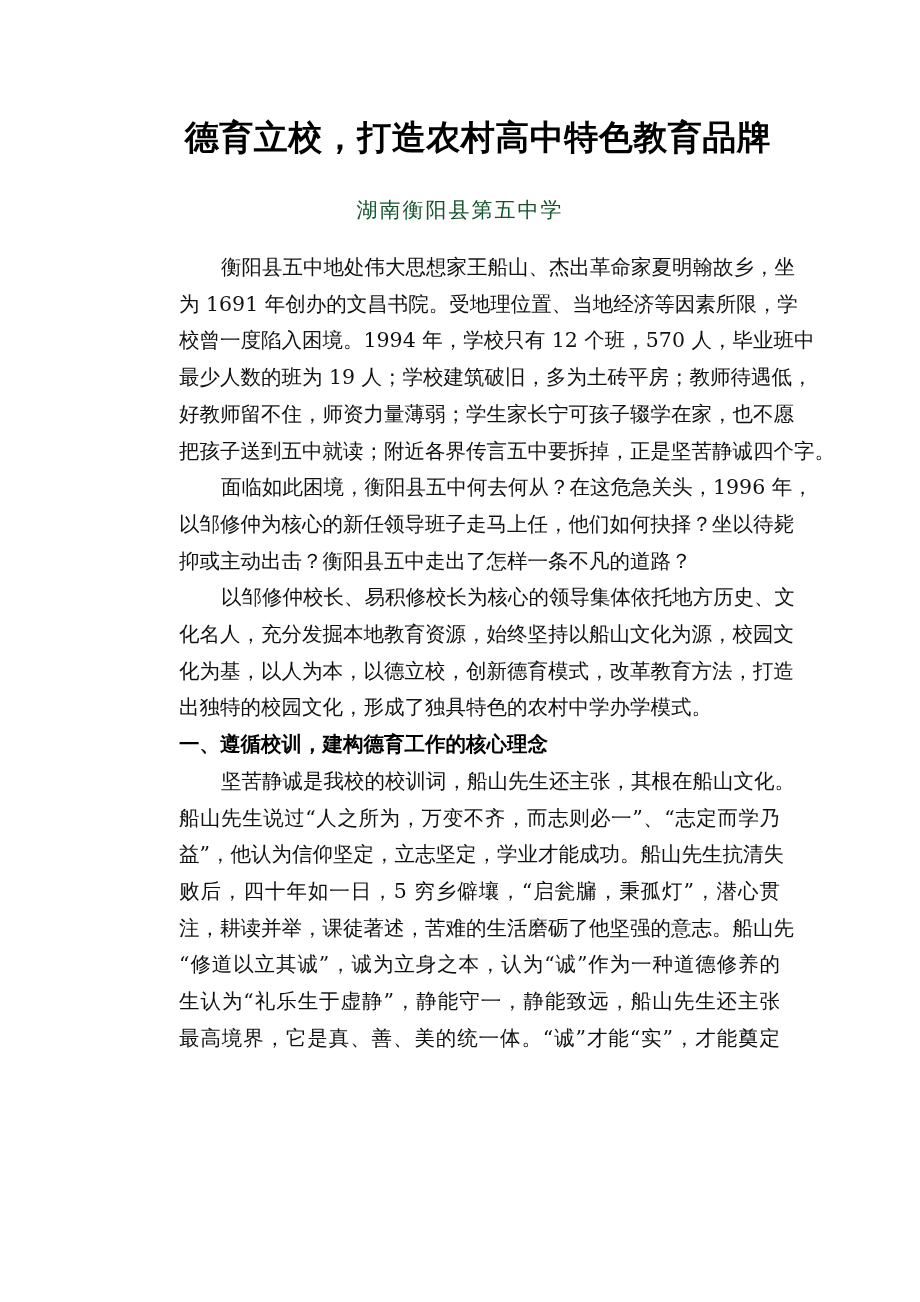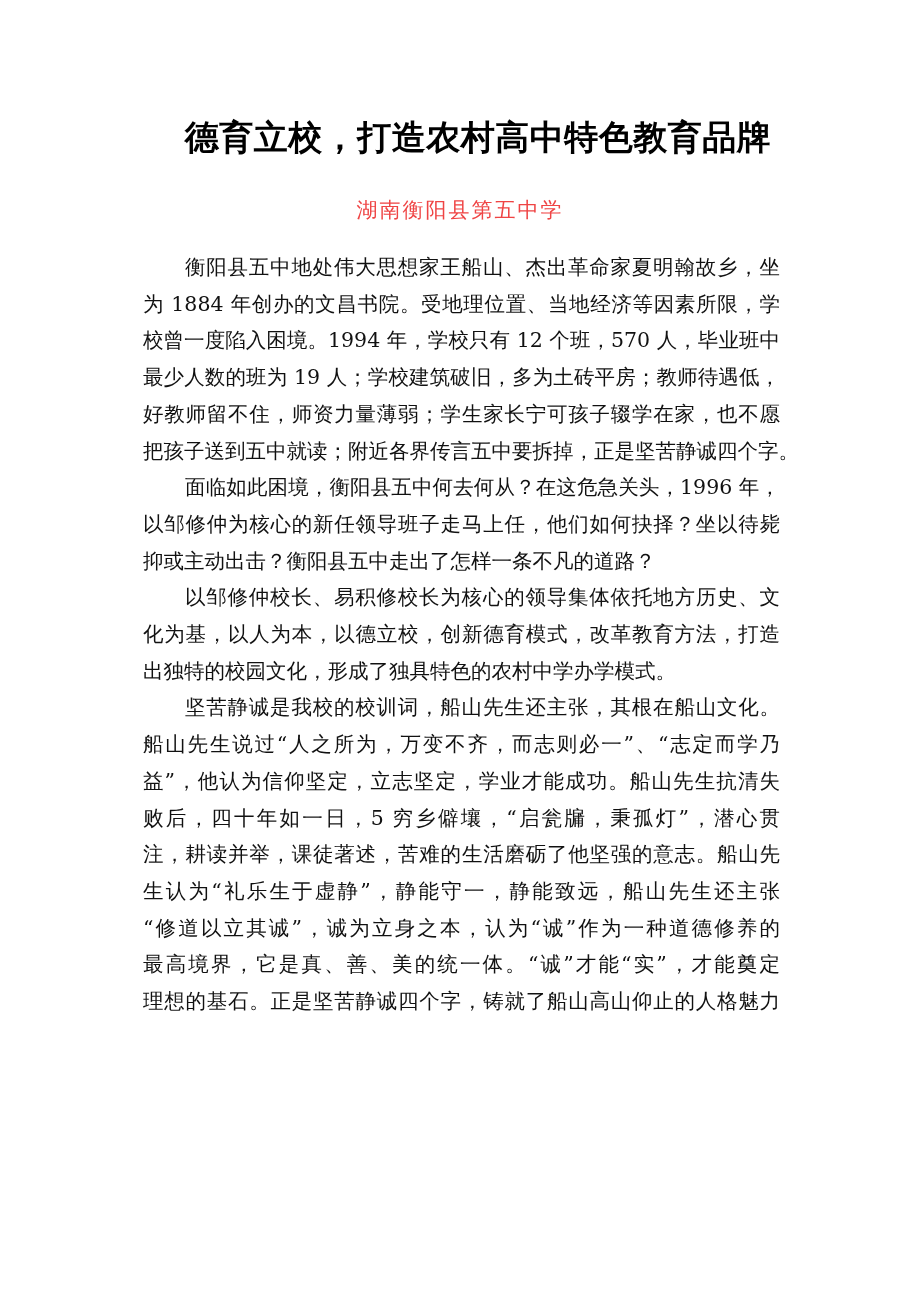--- a/index.html
+++ b/index.html
@@ -35,21 +35,21 @@
     padding-left: 36px;
   }
   .subtitle {
     position: absolute;
     left: 0; right: 0;
     top: 195px;
     text-align: center;
     font-size: 21px;
     line-height: 30px;
     letter-spacing: 2px;
-    color: #ef4444;
+    color: #14532d;
   }
   .body {
     position: absolute;
     left: 143px;
     top: 249px;
     width: 637px;
     font-size: 20.5px;
     line-height: 36.7px;
     color: #111111;
   }
@@ -60,69 +60,73 @@
     font-weight: bold;
     font-size: 20.5px;
     line-height: 36.7px;
     color: #000000;
   }
   .line {
     display: block;
     white-space: nowrap;
     text-align: justify;
     text-align-last: justify;
+    margin-left: 36px;
   }
   .line.last {
     text-align-last: left;
     font-family: Liberation Serif, serif;
   }
   .line.indent {
     padding-left: 42px;
   }
 </style>
 </head>
 <body>
 
 <div class="page">
   <div class="title">德育立校，打造农村高中特色教育品牌</div>
   <div class="subtitle">湖南衡阳县第五中学</div>
 
   <div class="body">
 
     <div class="para-block">
       <span class="line indent">衡阳县五中地处伟大思想家王船山、杰出革命家夏明翰故乡，坐</span>
-      <span class="line">为 1884 年创办的文昌书院。受地理位置、当地经济等因素所限，学</span>
+      <span class="line">为 1691 年创办的文昌书院。受地理位置、当地经济等因素所限，学</span>
       <span class="line">校曾一度陷入困境。1994 年，学校只有 12 个班，570 人，毕业班中</span>
       <span class="line">最少人数的班为 19 人；学校建筑破旧，多为土砖平房；教师待遇低，</span>
       <span class="line">好教师留不住，师资力量薄弱；学生家长宁可孩子辍学在家，也不愿</span>
       <span class="line">把孩子送到五中就读；附近各界传言五中要拆掉，正是坚苦静诚四个字。</span>
     </div>
 
     <div class="para-block">
       <span class="line indent">面临如此困境，衡阳县五中何去何从？在这危急关头，1996 年，</span>
       <span class="line">以邹修仲为核心的新任领导班子走马上任，他们如何抉择？坐以待毙</span>
       <span class="line last">抑或主动出击？衡阳县五中走出了怎样一条不凡的道路？</span>
     </div>
 
     <div class="para-block">
       <span class="line indent">以邹修仲校长、易积修校长为核心的领导集体依托地方历史、文</span>
+      <span class="line">化名人，充分发掘本地教育资源，始终坚持以船山文化为源，校园文</span>
       <span class="line">化为基，以人为本，以德立校，创新德育模式，改革教育方法，打造</span>
       <span class="line last">出独特的校园文化，形成了独具特色的农村中学办学模式。</span>
     </div>
 
+    <div class="heading">
+      <span class="line last" style="padding-left:0;">一、遵循校训，建构德育工作的核心理念</span>
+    </div>
 
     <div class="para-block">
       <span class="line indent">坚苦静诚是我校的校训词，船山先生还主张，其根在船山文化。</span>
       <span class="line">船山先生说过“人之所为，万变不齐，而志则必一”、“志定而学乃</span>
       <span class="line">益”，他认为信仰坚定，立志坚定，学业才能成功。船山先生抗清失</span>
       <span class="line">败后，四十年如一日，5 穷乡僻壤，“启瓮牖，秉孤灯”，潜心贯</span>
       <span class="line">注，耕读并举，课徒著述，苦难的生活磨砺了他坚强的意志。船山先</span>
+      <span class="line">“修道以立其诚”，诚为立身之本，认为“诚”作为一种道德修养的</span>
       <span class="line">生认为“礼乐生于虚静”，静能守一，静能致远，船山先生还主张</span>
-      <span class="line">“修道以立其诚”，诚为立身之本，认为“诚”作为一种道德修养的</span>
       <span class="line">最高境界，它是真、善、美的统一体。“诚”才能“实”，才能奠定</span>
-      <span class="line">理想的基石。正是坚苦静诚四个字，铸就了船山高山仰止的人格魅力</span>
     </div>
   </div>
 </div>
 
 <style>
   .heading .line { padding-left: 42px; text-indent: 0; }
 </style>
 
 </body></html>

